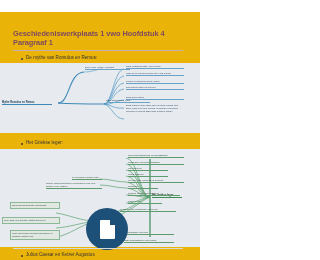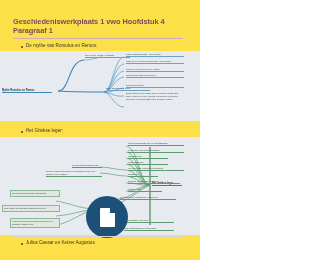--- a/index.html
+++ b/index.html
@@ -1,20 +1,20 @@
 <!DOCTYPE html>
 <html><head>
 <meta charset="utf-8">
 <style>
   html,body{margin:0;padding:0;}
   body{
     width:200px;height:260px;overflow:hidden;background:#ffffff;
     font-family:"Liberation Sans",sans-serif;position:relative;
   }
-  .page{position:absolute;inset:0;background:#fde047;}
+  .page{position:absolute;inset:0;background:#eab308;margin-top:12px;}
 
   .title{
     position:absolute;left:13px;top:17px;width:172px;
     font-size:7.4px;line-height:9.2px;font-weight:bold;
     color:#7d4a60;letter-spacing:-0.05px;
   }
   .title-rule{
     position:absolute;left:13px;top:38px;width:170px;height:1px;
     background:#c9aeb8;
   }

